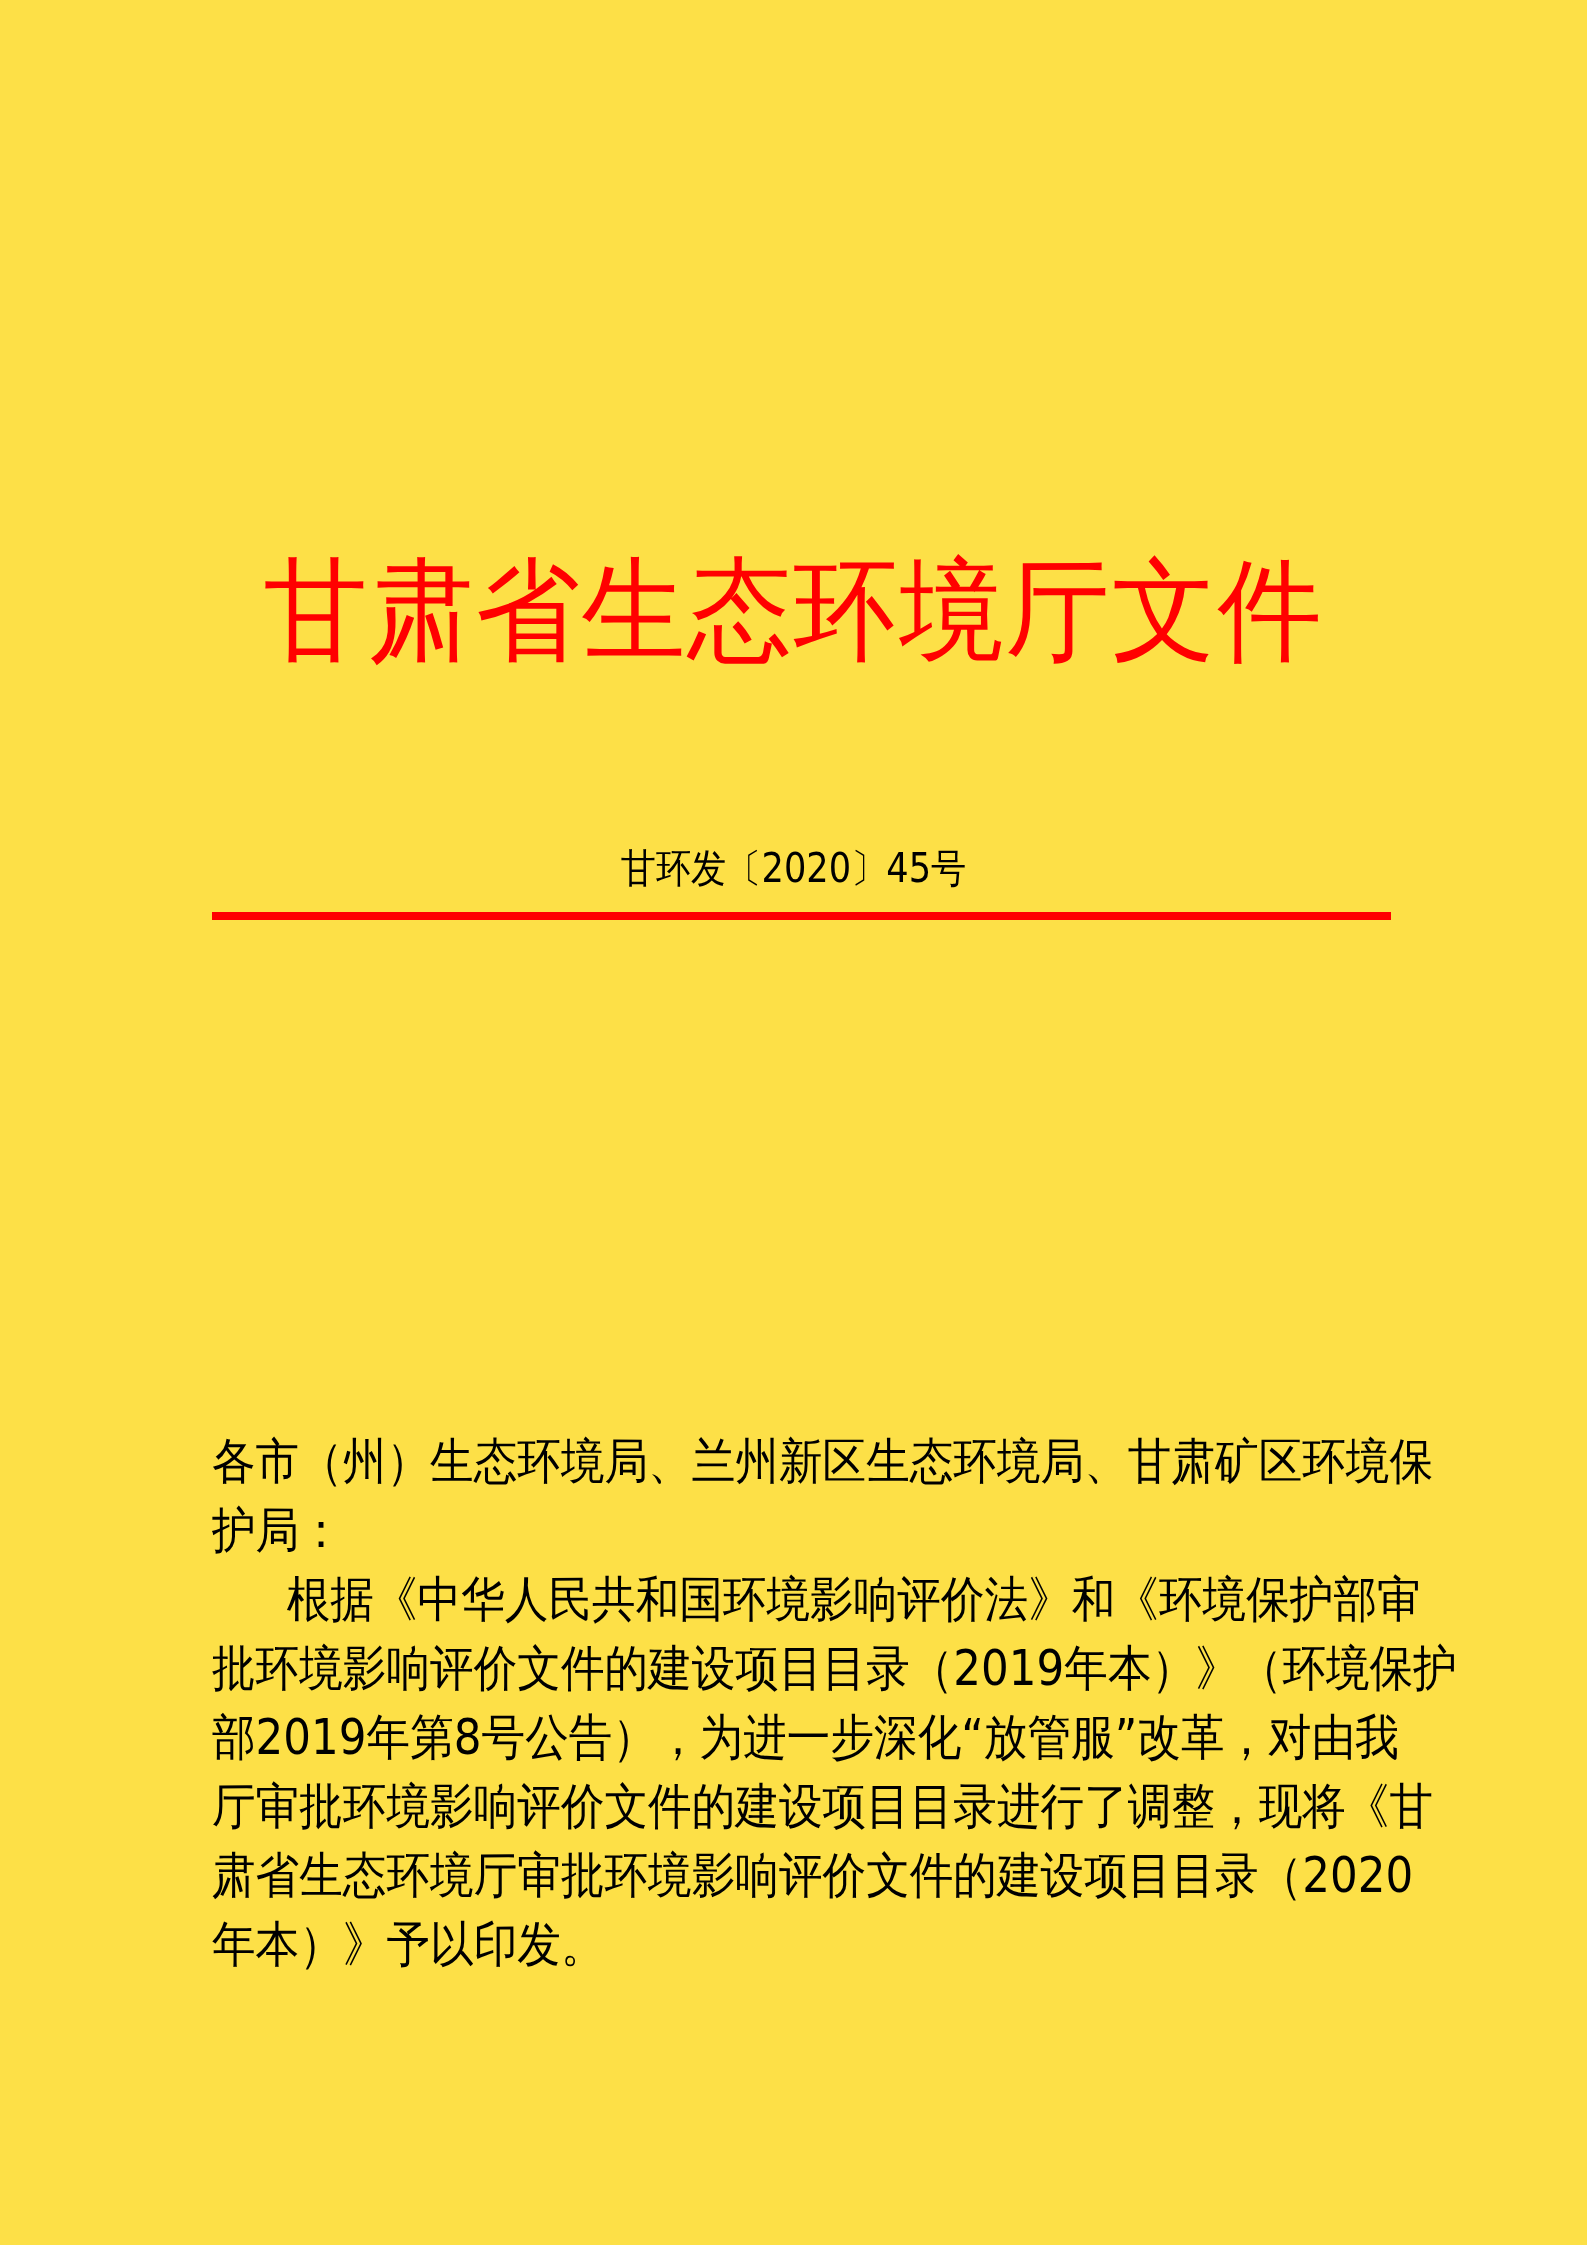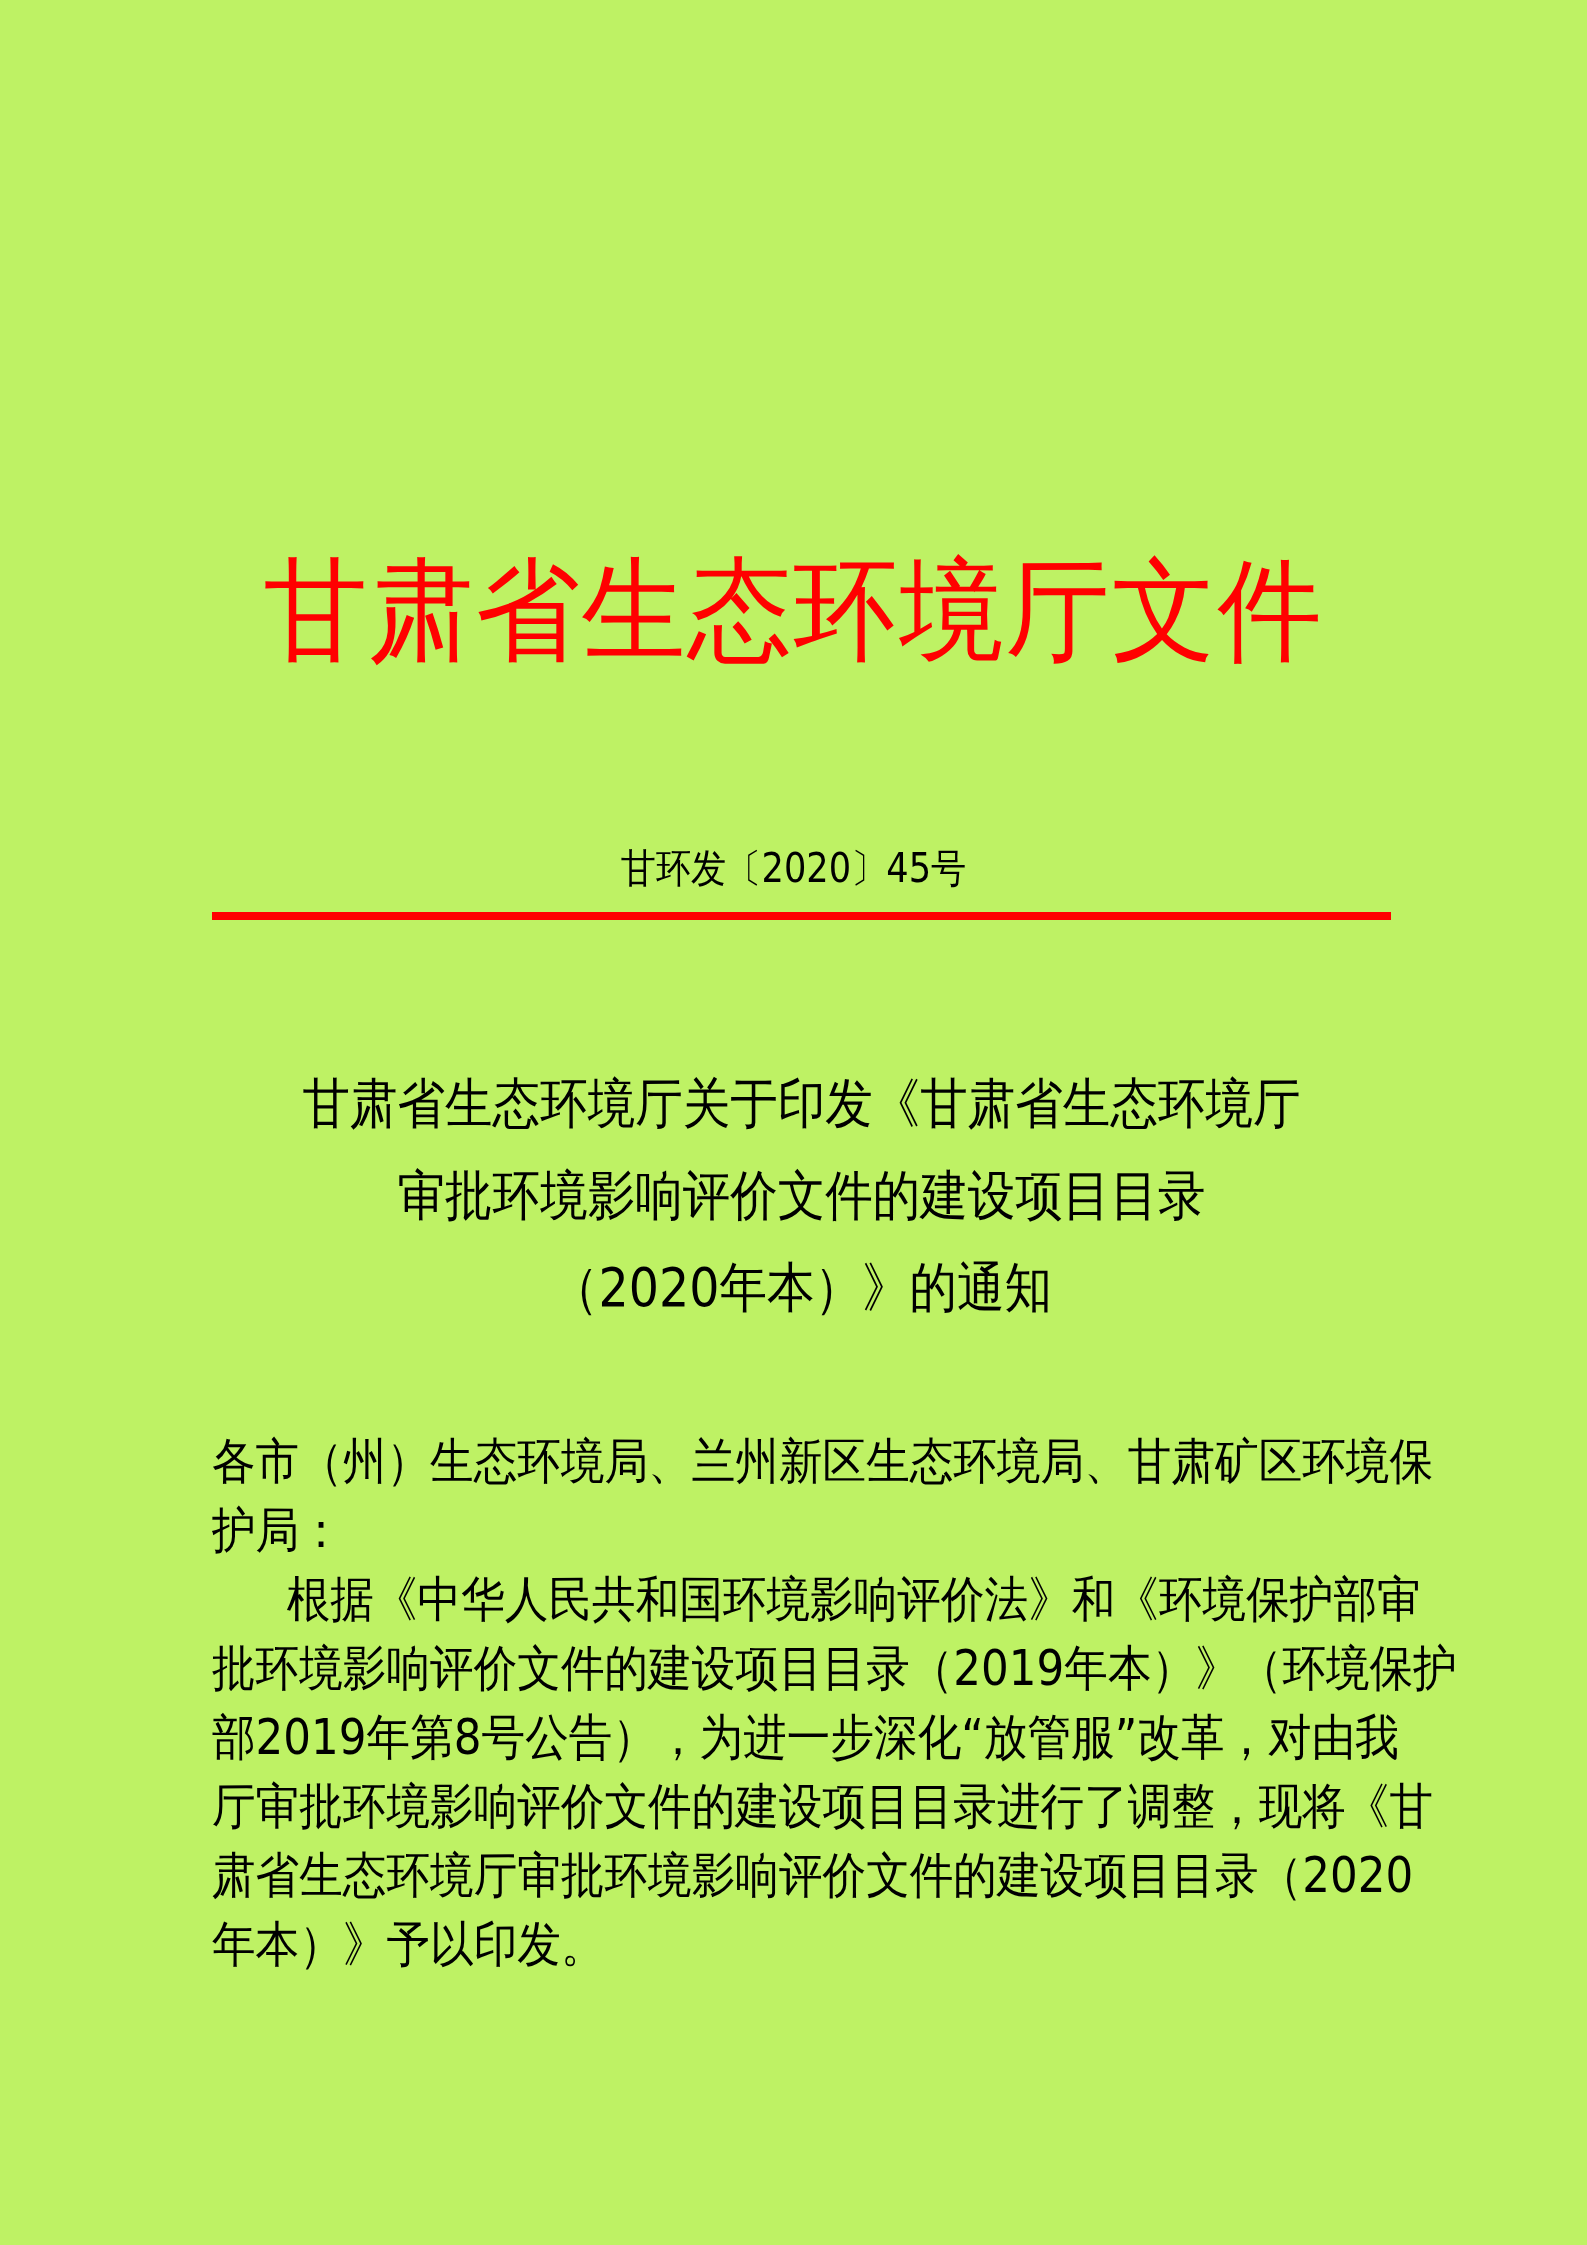--- a/index.html
+++ b/index.html
@@ -13,21 +13,21 @@
       position: relative;
       overflow: hidden;
       font-family: "DejaVu Sans", "Liberation Sans", sans-serif;
       color: #000000;
     }
     .page {
       position: absolute;
       left: 0; top: 0;
       width: 1587px;
       height: 2245px;
-      background: #bef264;
+      background: #fde047;
     }
     .masthead {
       position: absolute;
       left: 0;
       width: 1587px;
       top: 540px;
       text-align: center;
       font-size: 112px;
       line-height: 140px;
       letter-spacing: 2px;
@@ -89,25 +89,20 @@
 <body>
 
 <div class="page">
 
   <div class="masthead" style="color:#ff0000;">甘肃省生态环境厅文件</div>
 
   <div class="doc-number">甘环发〔2020〕45号</div>
 
   <div class="red-rule" style="background:#ff0000;"></div>
 
-  <div class="title-block">
-    <span class="title-line">甘肃省生态环境厅关于印发《甘肃省生态环境厅</span>
-    <span class="title-line">审批环境影响评价文件的建设项目目录</span>
-    <span class="title-line">（2020年本）》的通知</span>
-  </div>
 
   <div class="body-text">
     <span class="body-line">各市（州）生态环境局、兰州新区生态环境局、甘肃矿区环境保</span>
     <span class="body-line">护局：</span>
     <span class="body-line indent">根据《中华人民共和国环境影响评价法》和《环境保护部审</span>
     <span class="body-line">批环境影响评价文件的建设项目目录（2019年本）》（环境保护</span>
     <span class="body-line">部2019年第8号公告），为进一步深化“放管服”改革，对由我</span>
     <span class="body-line">厅审批环境影响评价文件的建设项目目录进行了调整，现将《甘</span>
     <span class="body-line">肃省生态环境厅审批环境影响评价文件的建设项目目录（2020</span>
     <span class="body-line">年本）》予以印发。</span>

